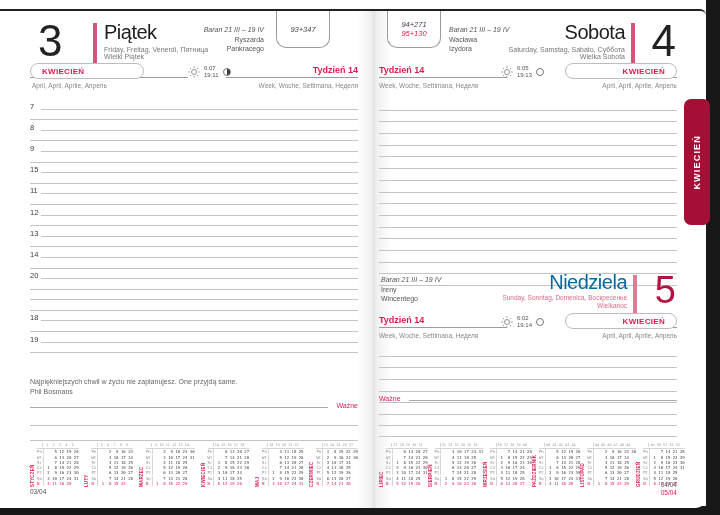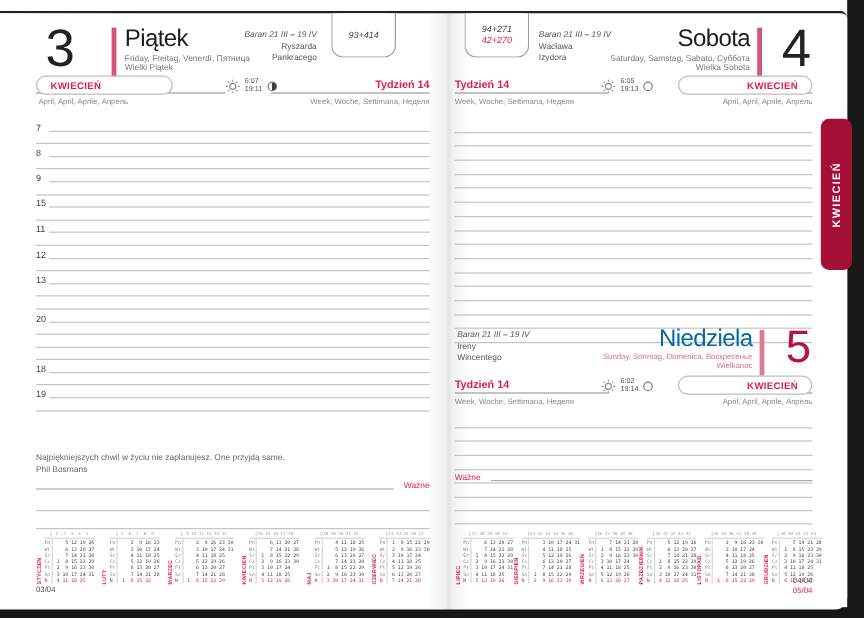--- a/index.html
+++ b/index.html
@@ -99,21 +99,21 @@
       <div class="day-name">Piątek</div>
       <div class="day-langs">Friday, Freitag, Venerdì, Пятница</div>
       <div class="day-note">Wielki Piątek</div>
     </div>
     <div class="nameday" style="position:absolute;right:94px;top:14px;text-align:right">
       <div class="zod">Baran 21 III – 19 IV</div>
       <div>Ryszarda</div>
       <div>Pankracego</div>
     </div>
     <div class="doy-tab" style="right:28px">
-      <span>93+414</span>
+      <span>93+347</span>
     </div>
 
     <div class="month-bar" style="top:52px">
       <div class="mb-ul" style="left:0;width:158px"></div>
       <div class="mb-box" style="left:0;width:90px">
         <span class="mb-month">KWIECIEŃ</span>
       </div>
       <div class="mb-sub" style="left:2px">April, April, Aprile, Апрель</div>
       <div class="sunmoon" style="left:158px">
         <svg class="sun-svg" width="12" height="12" viewBox="0 0 12 12">
@@ -184,20 +184,24 @@
           <i class="hline"></i>
         </div>
         <div class="hrow">
           <span class="hnum">13</span>
           <i class="hline indent"></i>
         </div>
         <div class="hrow">
           <i class="hline"></i>
         </div>
         <div class="hrow">
+          <span class="hnum">14</span>
+          <i class="hline indent"></i>
+        </div>
+        <div class="hrow">
           <i class="hline"></i>
         </div>
         <div class="hrow">
           <span class="hnum">20</span>
           <i class="hline indent"></i>
         </div>
         <div class="hrow">
           <i class="hline"></i>
         </div>
         <div class="hrow">
@@ -270,21 +274,21 @@
           </div>
           <div class="cal-body"><div class="cal-weeks"><span class="cal-d">  </span>23 24 25 26 27</div><div class="cal-row"><span class="cal-d">Pn</span> 1  8 15 22 29</div><div class="cal-row"><span class="cal-d">Wt</span> 2  9 16 23 30</div><div class="cal-row"><span class="cal-d">Śr</span> 3 10 17 24</div><div class="cal-row"><span class="cal-d">Cz</span> 4 11 18 25</div><div class="cal-row"><span class="cal-d">Pt</span> 5 12 19 26</div><div class="cal-row"><span class="cal-d">So</span> 6 13 20 27</div><div class="cal-row sun"><span class="cal-d">N </span> 7 14 21 28</div></div>
         </div>
       </div>
     <div class="pageno" style="left:0;top:477px">03/04</div>
   </div>
 
   <div class="page page-right">
     <div class="doy-tab" style="left:8px">
       <span>94+271</span>
-      <span class="doy-red">42+270</span>
+      <span class="doy-red">95+130</span>
     </div>
     <div class="nameday" style="position:absolute;left:70px;top:14px">
       <div class="zod">Baran 21 III – 19 IV</div>
       <div>Wacława</div>
       <div>Izydora</div>
     </div>
     <div class="big-num" style="right:2px;top:8px">4</div>
     <div class="vbar" style="right:42px;top:12px;height:44px"></div>
     <div class="day-title" style="position:absolute;right:52px;top:8px;text-align:right">
       <div class="day-name">Sobota</div>

